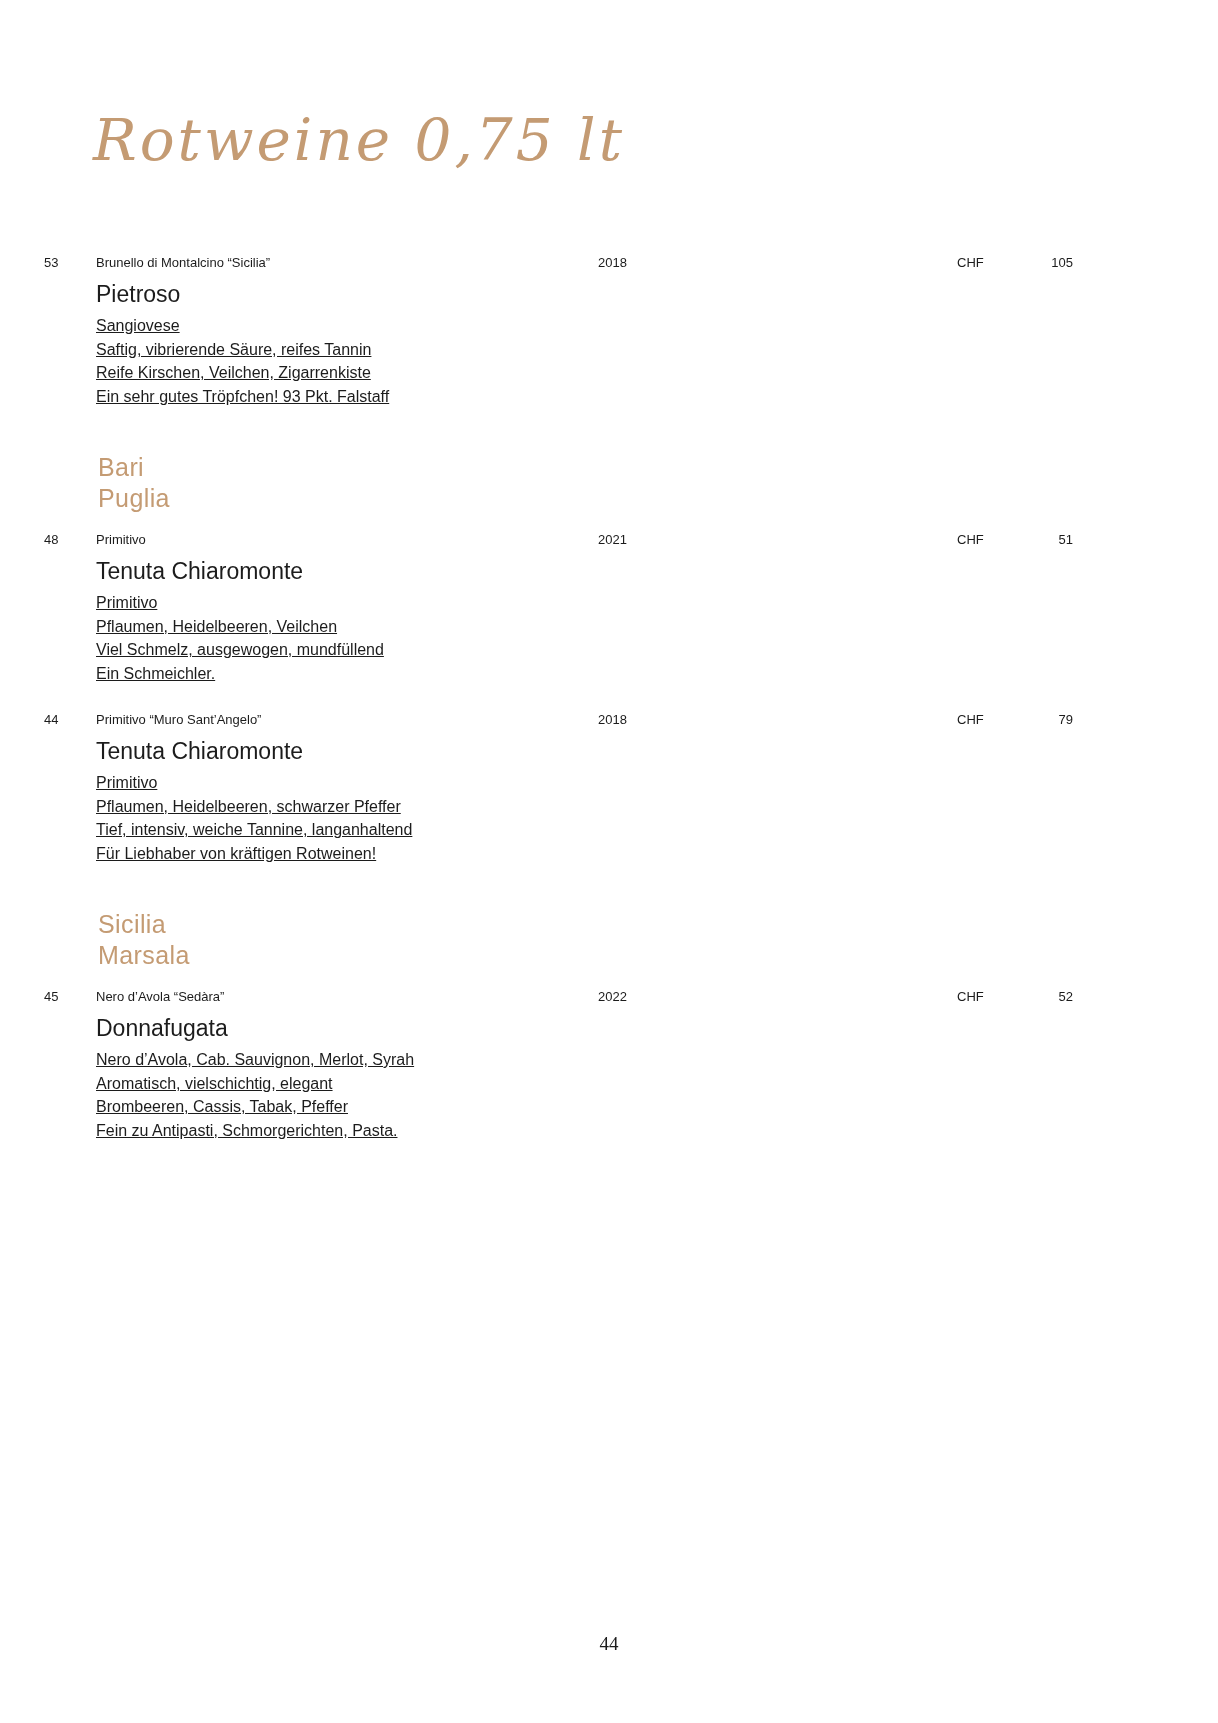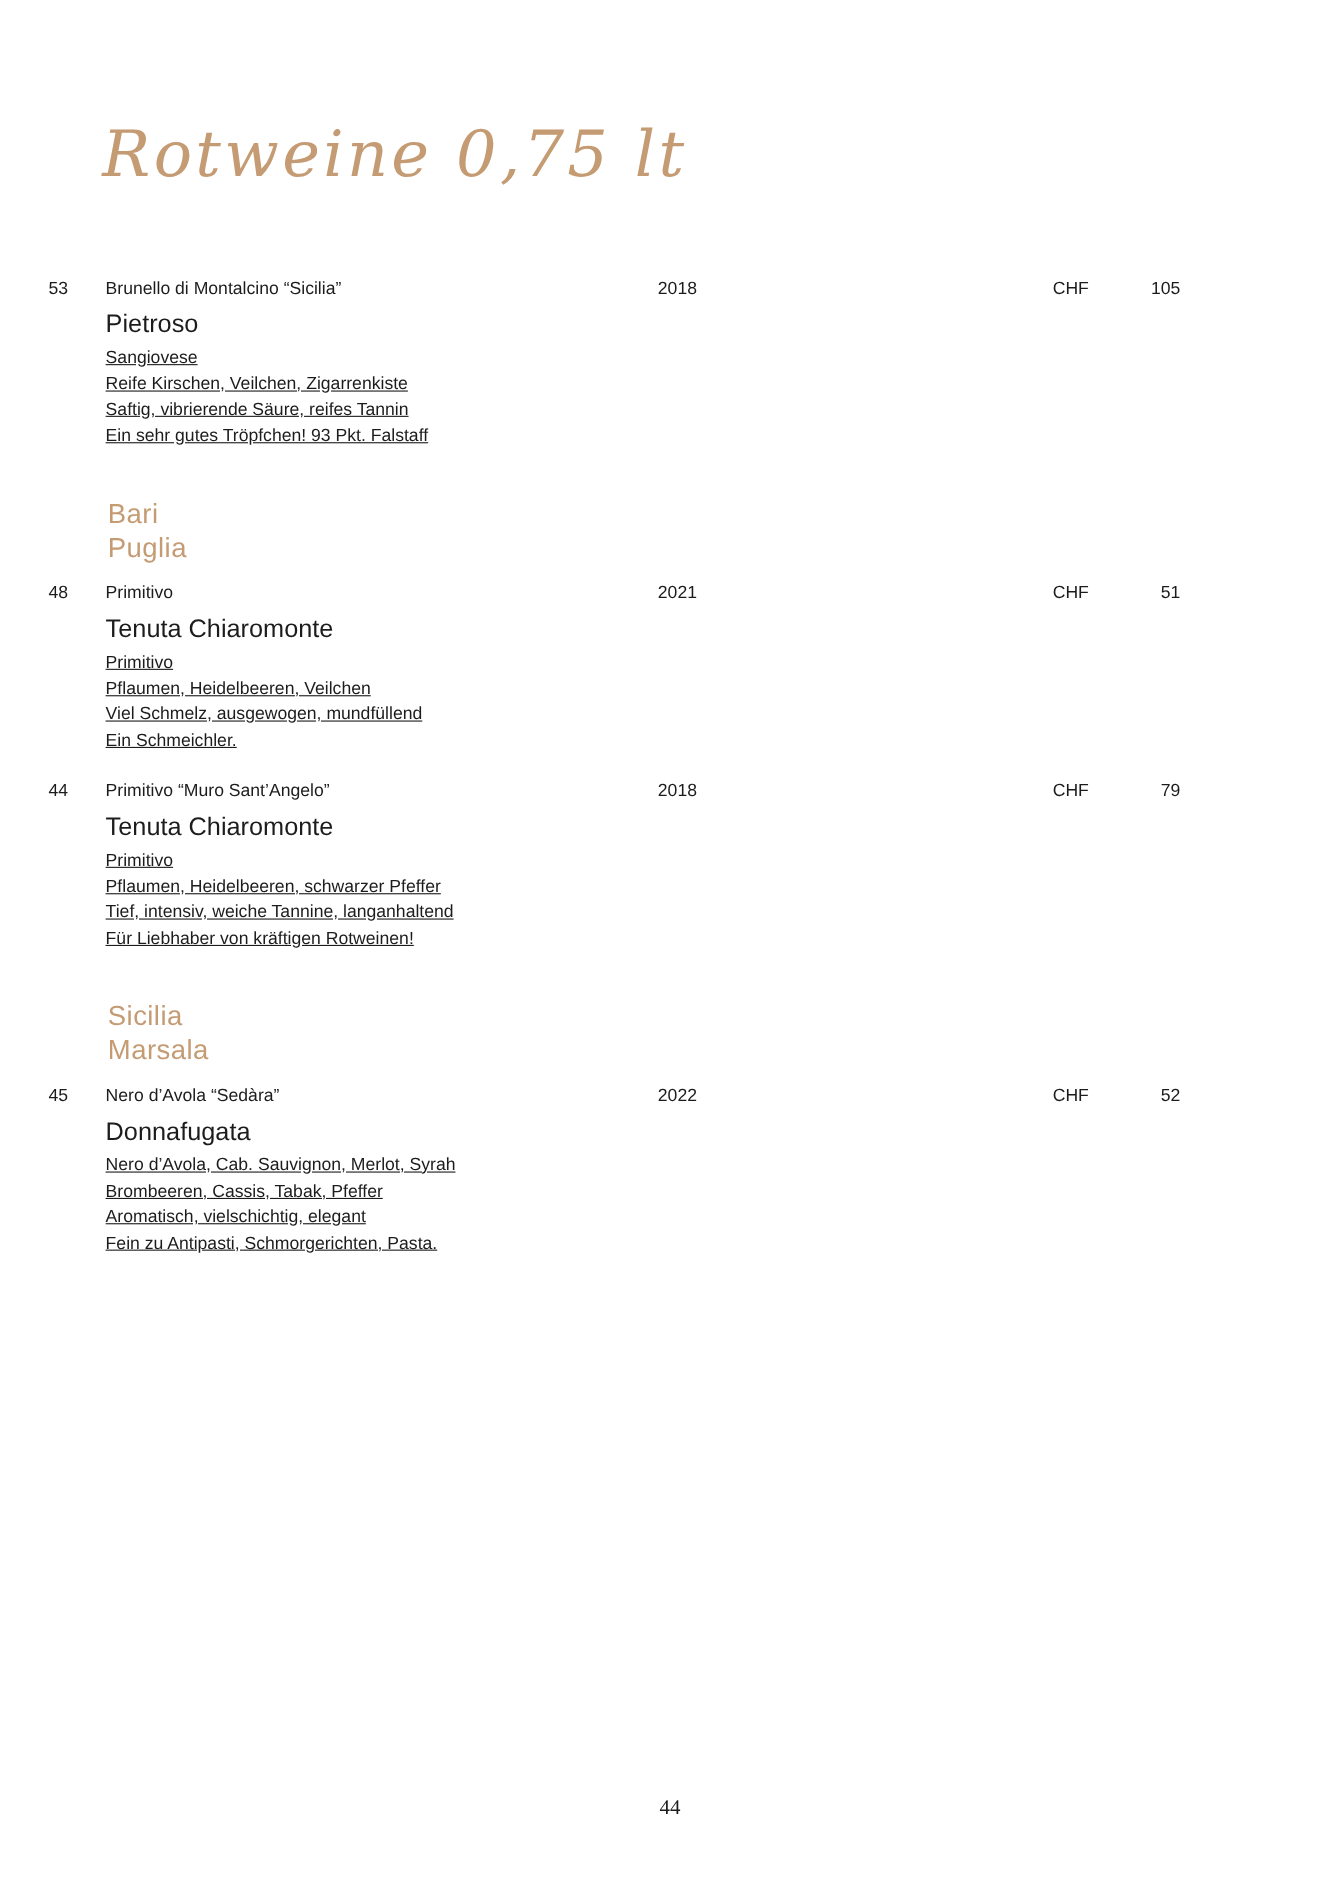--- a/index.html
+++ b/index.html
@@ -33,21 +33,21 @@
     line-height: 31px;
     font-weight: 400;
     letter-spacing: 0.4px;
     color: #c49b73;
   }
   .wine + .wine { margin-top: 22px; }
   .row {
     display: grid;
     grid-template-columns: 52px 502px 359px 116px;
     margin-left: 44px;
-    font-size: 16px;
+    font-size: 13px;
     line-height: 26px;
   }
   .bin { text-align: left; }
   .pricecell { display: flex; justify-content: space-between; }
   .producer {
     margin: 5px 0 0 96px;
     font-size: 23px;
     line-height: 26px;
   }
   .details {
@@ -81,22 +81,22 @@
         <span class="wname">Brunello di Montalcino “Sicilia”</span>
         <span class="vintage">2018</span>
         <span class="pricecell">
           <span>CHF</span>
           <span>105</span>
         </span>
       </div>
       <div class="producer">Pietroso</div>
       <div class="details">
         <div>Sangiovese</div>
+        <div>Saftig, vibrierende Säure, reifes Tannin</div>
         <div>Reife Kirschen, Veilchen, Zigarrenkiste</div>
-        <div>Saftig, vibrierende Säure, reifes Tannin</div>
         <div>Ein sehr gutes Tröpfchen! 93 Pkt. Falstaff</div>
       </div>
     </article>
   </section>
 
   <section class="section">
     <div class="headings">
       <h2 class="region">Bari</h2>
       <h2 class="region">Puglia</h2>
     </div>
@@ -149,22 +149,22 @@
         <span class="wname">Nero d’Avola “Sedàra”</span>
         <span class="vintage">2022</span>
         <span class="pricecell">
           <span>CHF</span>
           <span>52</span>
         </span>
       </div>
       <div class="producer">Donnafugata</div>
       <div class="details">
         <div>Nero d’Avola, Cab. Sauvignon, Merlot, Syrah</div>
+        <div>Aromatisch, vielschichtig, elegant</div>
         <div>Brombeeren, Cassis, Tabak, Pfeffer</div>
-        <div>Aromatisch, vielschichtig, elegant</div>
         <div>Fein zu Antipasti, Schmorgerichten, Pasta.</div>
       </div>
     </article>
   </section>
 
   <div class="pagenum">44</div>
 
 </div>
 
 </body></html>

